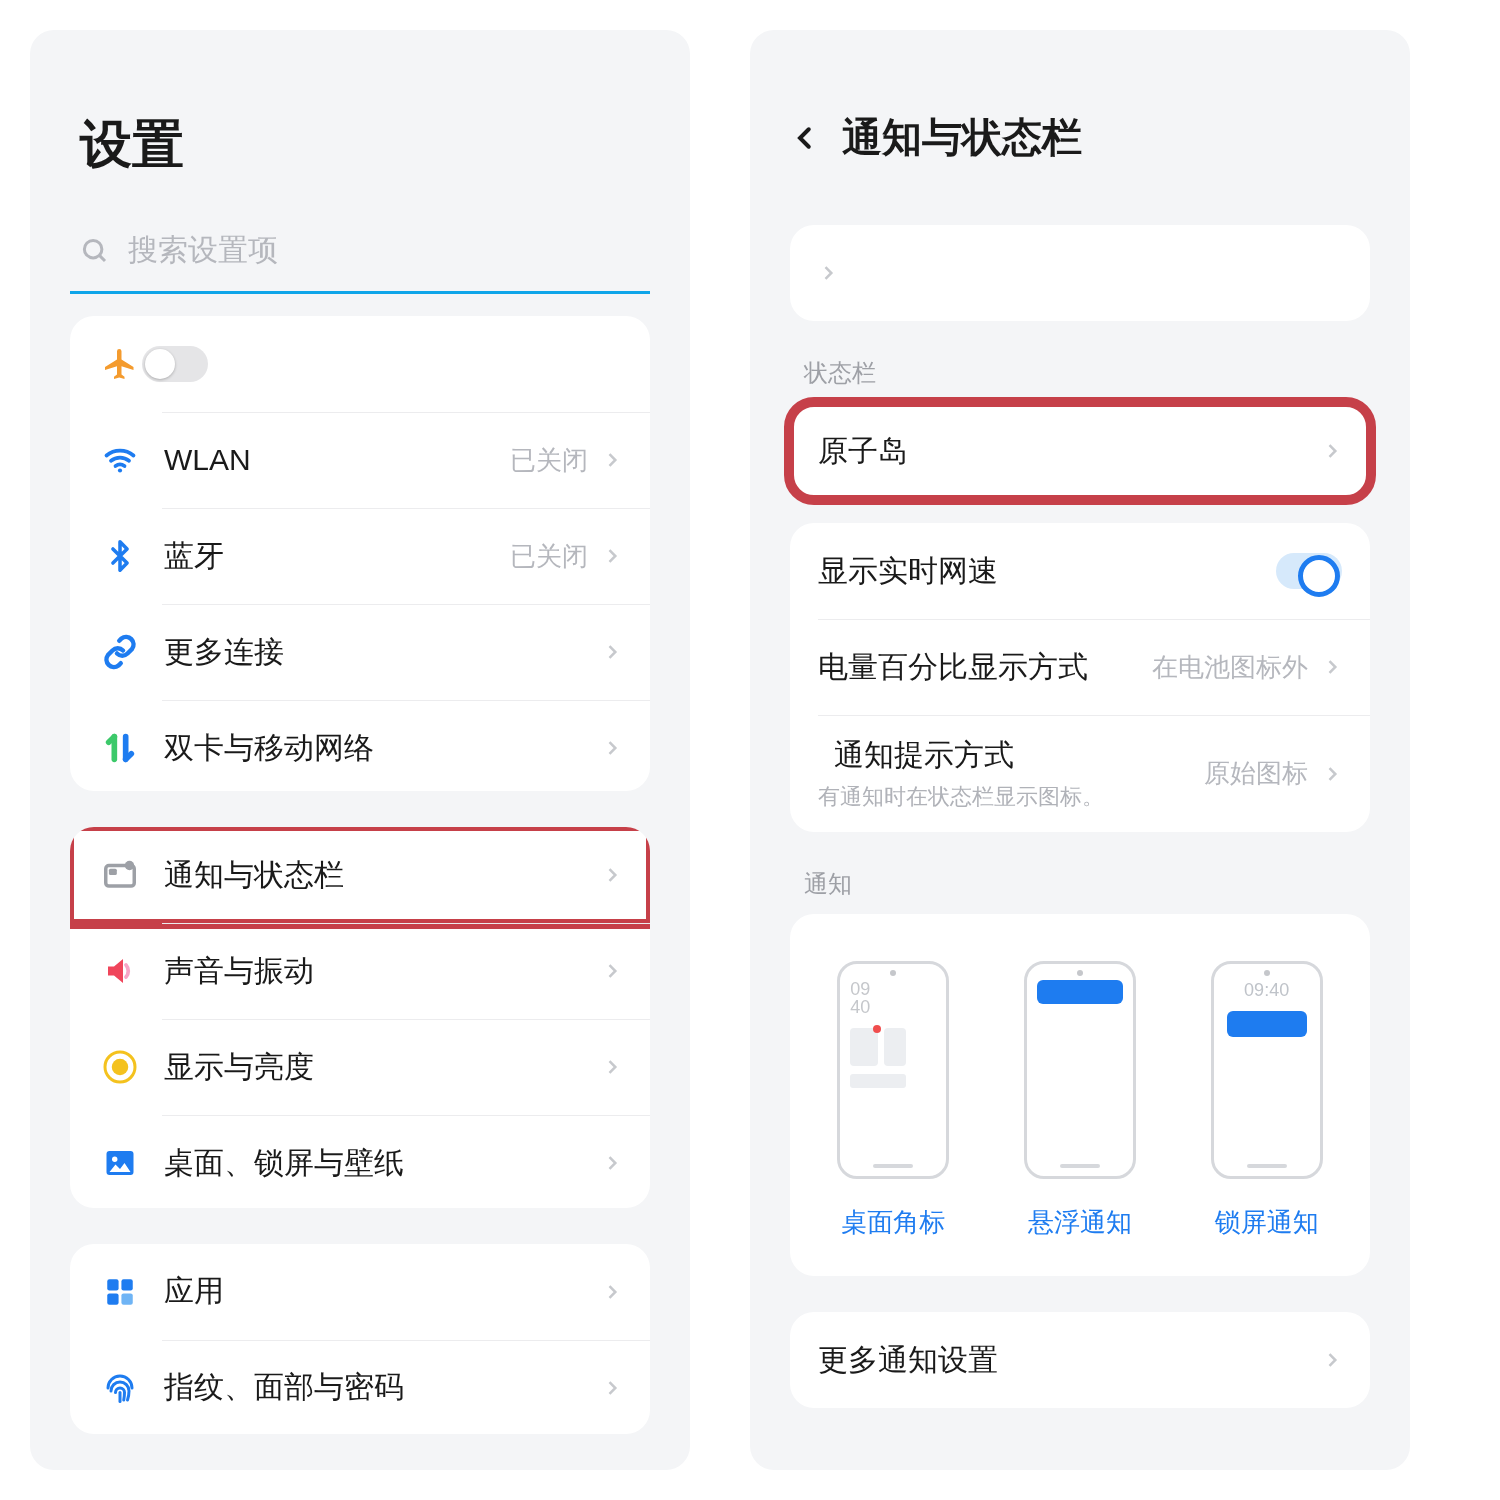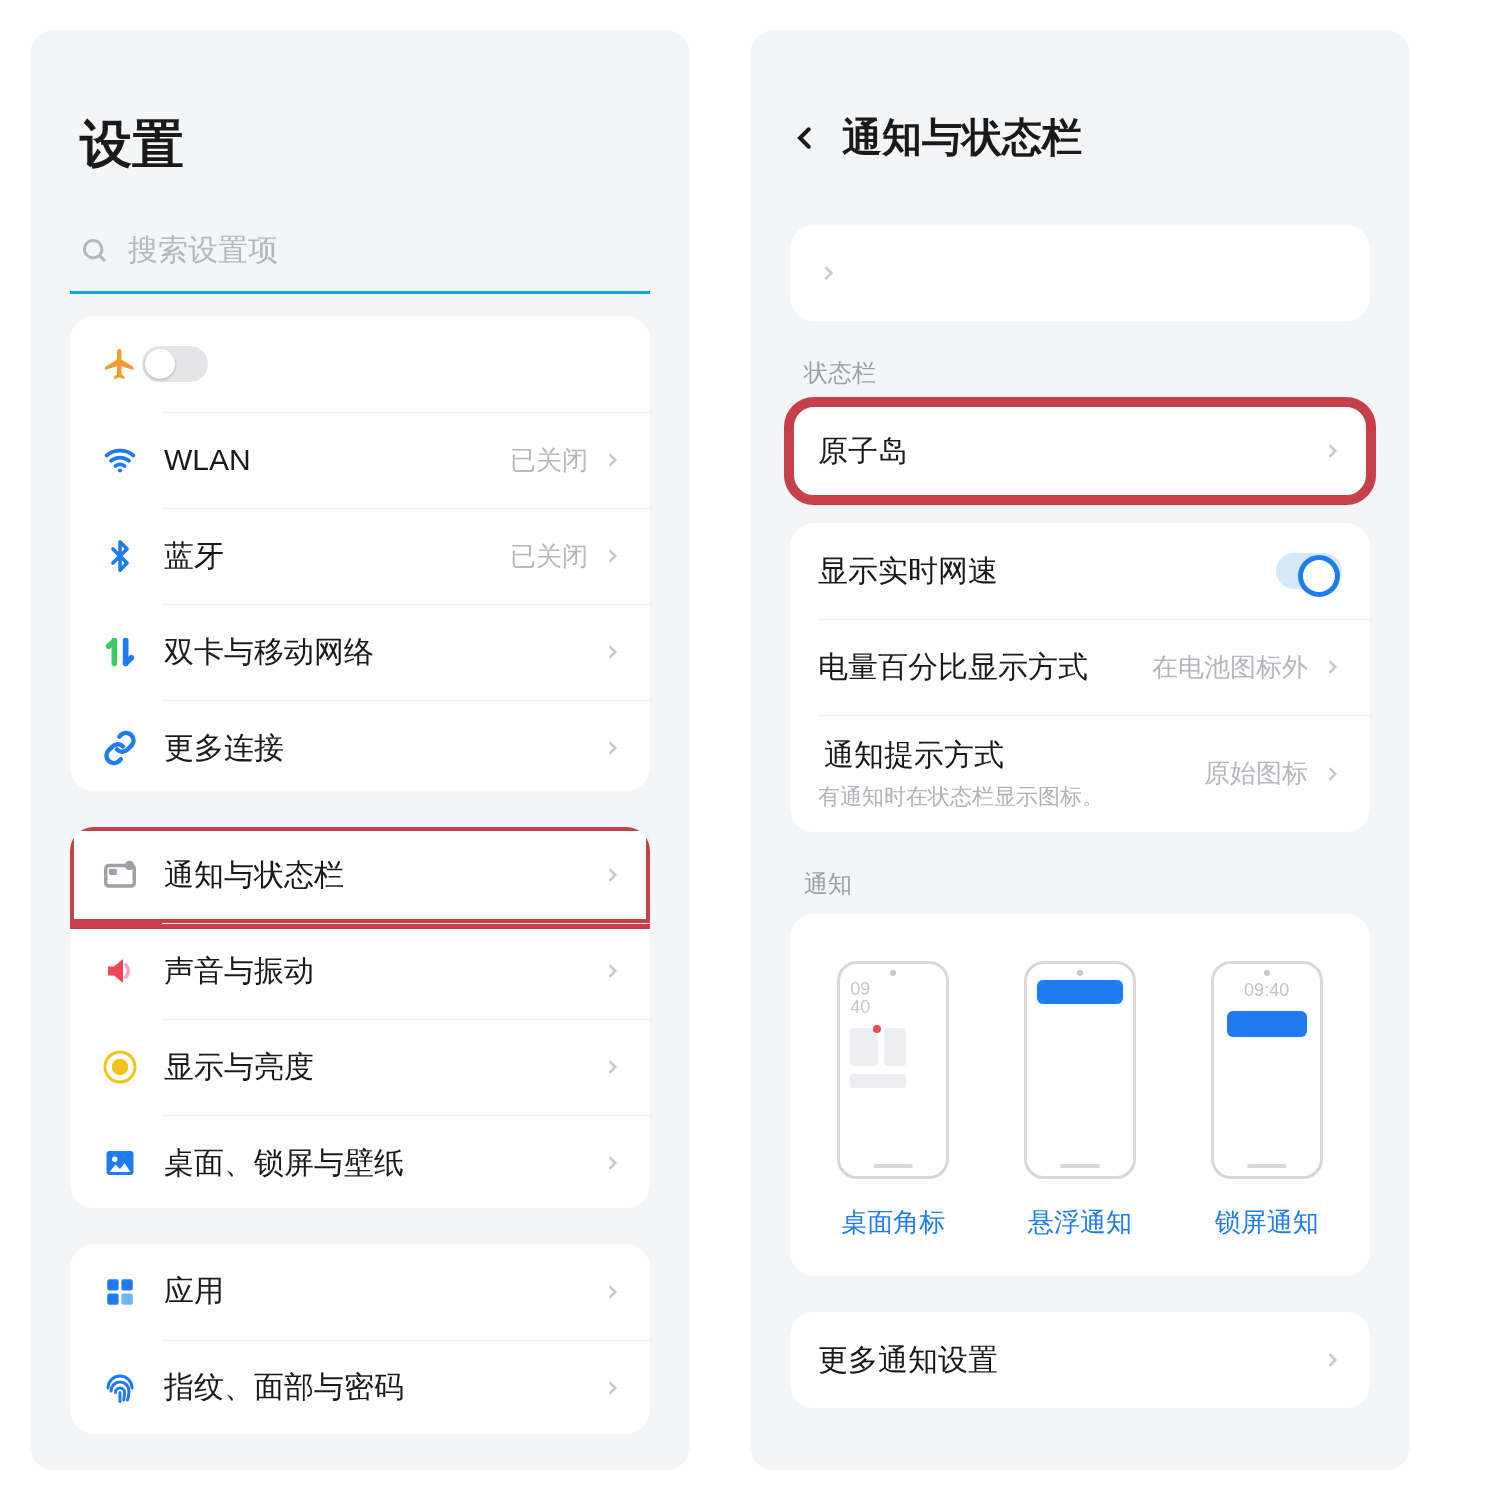--- a/index.html
+++ b/index.html
@@ -163,40 +163,40 @@
             </svg>
         </span>
         <span class="label">蓝牙</span>
         <span class="value">已关闭</span>
         <svg class="chevron" width="20" height="20" viewBox="0 0 24 24" fill="none" stroke="#c7c9cd" stroke-width="3">
             <polyline points="9 5 16 12 9 19"></polyline>
           </svg>
       </div>
       <div class="row">
         <span class="icon-slot">
+          <svg width="36" height="36" viewBox="0 0 24 24" fill="none" stroke="#1e7cf0" stroke-width="3" stroke-linecap="round">
+              <path d="M10 13a5 5 0 0 0 7 0l3-3a5 5 0 0 0-7-7l-1.5 1.5"></path>
+              <path d="M14 11a5 5 0 0 0-7 0l-3 3a5 5 0 0 0 7 7l1.5-1.5"></path>
+            </svg>
+        </span>
+        <span class="label">更多连接</span>
+        <svg class="chevron" width="20" height="20" viewBox="0 0 24 24" fill="none" stroke="#c7c9cd" stroke-width="3">
+            <polyline points="9 5 16 12 9 19"></polyline>
+          </svg>
+      </div>
+      <div class="row">
+        <span class="icon-slot">
           <svg width="34" height="34" viewBox="0 0 24 24" fill="none" stroke-linecap="round">
               <path d="M8 4v16" stroke="#3cc96a" stroke-width="4"></path>
               <path d="M8 4l-4 4" stroke="#3cc96a" stroke-width="4"></path>
               <path d="M16 20V4" stroke="#1e7cf0" stroke-width="4"></path>
               <path d="M16 20l4-4" stroke="#1e7cf0" stroke-width="4"></path>
             </svg>
         </span>
         <span class="label">双卡与移动网络</span>
-        <svg class="chevron" width="20" height="20" viewBox="0 0 24 24" fill="none" stroke="#c7c9cd" stroke-width="3">
-            <polyline points="9 5 16 12 9 19"></polyline>
-          </svg>
-      </div>
-      <div class="row">
-        <span class="icon-slot">
-          <svg width="36" height="36" viewBox="0 0 24 24" fill="none" stroke="#1e7cf0" stroke-width="3" stroke-linecap="round">
-              <path d="M10 13a5 5 0 0 0 7 0l3-3a5 5 0 0 0-7-7l-1.5 1.5"></path>
-              <path d="M14 11a5 5 0 0 0-7 0l-3 3a5 5 0 0 0 7 7l1.5-1.5"></path>
-            </svg>
-        </span>
-        <span class="label">更多连接</span>
         <svg class="chevron" width="20" height="20" viewBox="0 0 24 24" fill="none" stroke="#c7c9cd" stroke-width="3">
             <polyline points="9 5 16 12 9 19"></polyline>
           </svg>
       </div>
     </div>
 
     <div class="group">
       <div class="row highlight-red">
         <span class="icon-slot">
           <svg width="38" height="38" viewBox="0 0 24 24" fill="none" stroke="#9da0a6" stroke-width="2.2">
@@ -317,21 +317,21 @@
       </div>
       <div class="row noicon">
         <span class="label">电量百分比显示方式</span>
         <span class="value">在电池图标外</span>
         <svg class="chevron" width="20" height="20" viewBox="0 0 24 24" fill="none" stroke="#c7c9cd" stroke-width="3">
             <polyline points="9 5 16 12 9 19"></polyline>
           </svg>
       </div>
       <div class="row noicon tall">
         <div class="textcol">
-          <span class="label" style="margin-left:6px">通知提示方式</span>
+          <span class="label" style="margin-left:16px">通知提示方式</span>
           <span class="sub">有通知时在状态栏显示图标。</span>
         </div>
         <span class="value">原始图标</span>
         <svg class="chevron" width="20" height="20" viewBox="0 0 24 24" fill="none" stroke="#c7c9cd" stroke-width="3">
             <polyline points="9 5 16 12 9 19"></polyline>
           </svg>
       </div>
     </div>
 
     <div class="section-label">通知</div>

